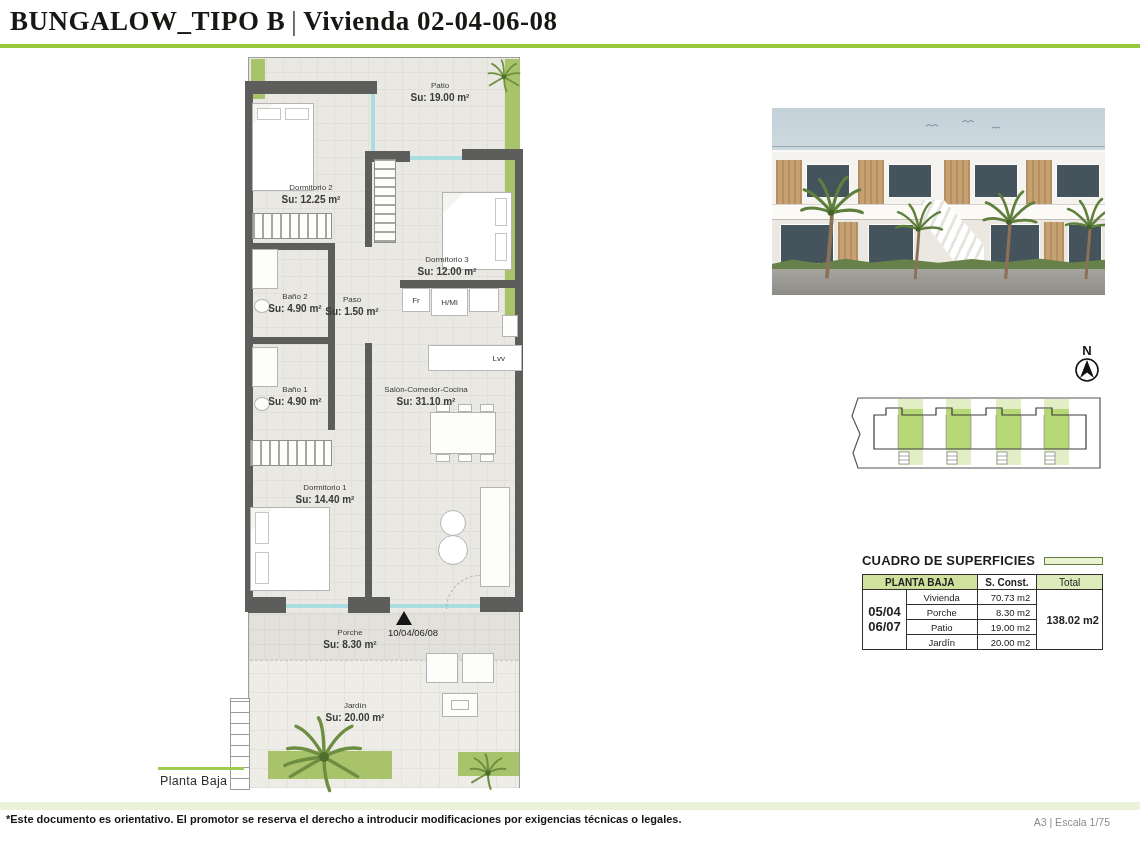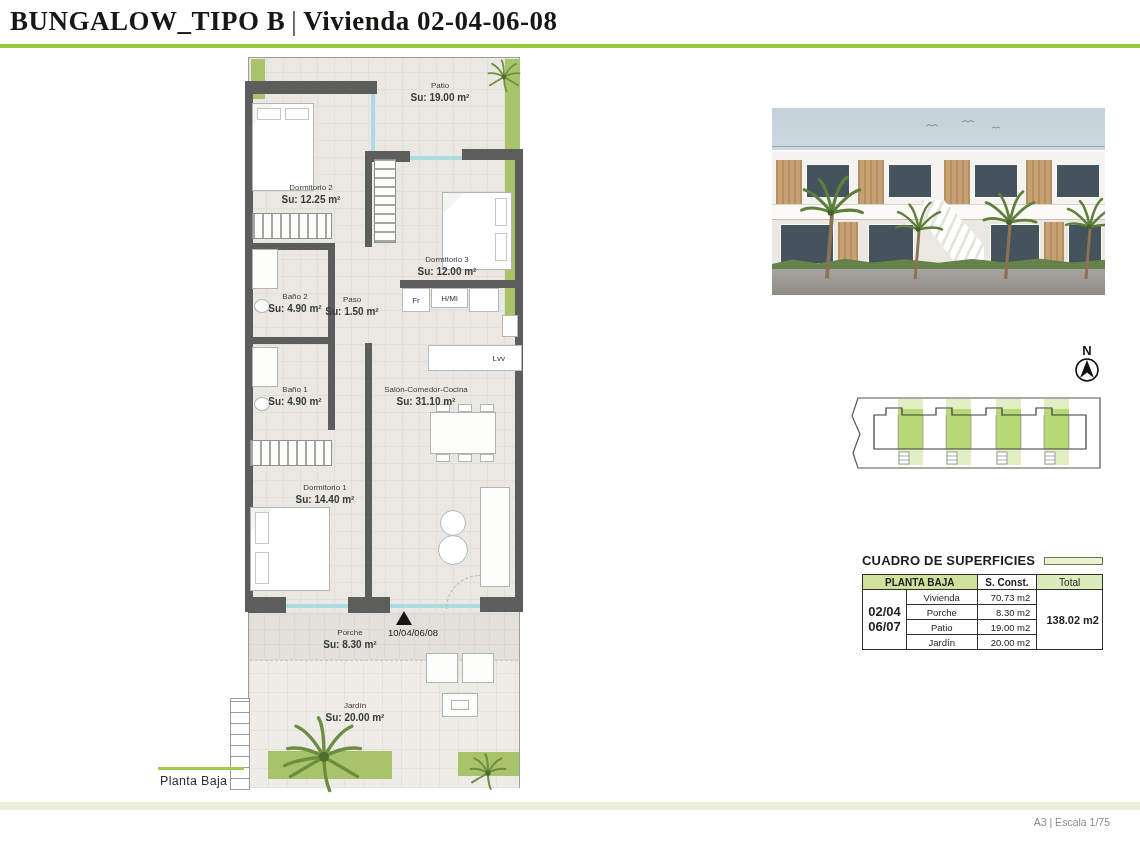--- a/index.html
+++ b/index.html
@@ -158,21 +158,21 @@
     <div class="ward h" style="left:20px;top:385px;width:82px;height:26px"></div>
 
     <div class="fixt" style="left:22px;top:194px;width:26px;height:40px"></div>
     <div class="fixt" style="left:24px;top:244px;width:16px;height:14px;border-radius:50%"></div>
     <div class="fixt" style="left:22px;top:292px;width:26px;height:40px"></div>
     <div class="fixt" style="left:24px;top:342px;width:16px;height:14px;border-radius:50%"></div>
 
     <div class="kcell" style="left:172px;top:233px;width:28px;height:24px">
         <span>Fr</span>
       </div>
-    <div class="kcell" style="left:201px;top:233px;width:37px;height:20px">
+    <div class="kcell" style="left:201px;top:233px;width:37px;height:28px">
         <span>H/Mi</span>
       </div>
     <div class="kcell" style="left:239px;top:233px;width:30px;height:24px"></div>
     <div class="fixt" style="left:272px;top:260px;width:16px;height:22px"></div>
     <div class="kcell" style="left:198px;top:290px;width:94px;height:26px;justify-content:flex-end;padding-right:16px">
         <span>Lvv</span>
       </div>
 
     <div class="fixt" style="left:200px;top:357px;width:66px;height:42px"></div>
     <div class="fixt" style="left:206px;top:349px;width:14px;height:8px"></div>
@@ -391,21 +391,21 @@
           <col style="width:66px">
         </colgroup>
       <tbody>
           <tr>
         <th colspan="2" class="g1">PLANTA BAJA</th>
         <th class="w0">S. Const.</th>
         <th class="g2">Total</th>
       </tr>
       <tr>
         <td rowspan="4" class="unit">
-          <span style="display:block">02/04</span>
+          <span style="display:block">05/04</span>
           <span style="display:block">06/07</span>
         </td>
         <td class="concept">Vivienda</td>
         <td class="val">70.73 m2</td>
         <td rowspan="4" class="total">138.02 m2</td>
       </tr>
       <tr>
         <td class="concept">Porche</td>
         <td class="val">8.30 m2</td>
       </tr>
@@ -415,15 +415,16 @@
       </tr>
       <tr>
         <td class="concept">Jardín</td>
         <td class="val">20.00 m2</td>
       </tr>
     </tbody>
       </table>
   </div>
 
   <div class="foot-band"></div>
+  <div class="foot-es">*Este documento es orientativo. El promotor se reserva el derecho a introducir modificaciones por exigencias técnicas o legales.</div>
   <div class="sheet">A3 | Escala 1/75</div>
 
 </div>
 
 </body></html>

